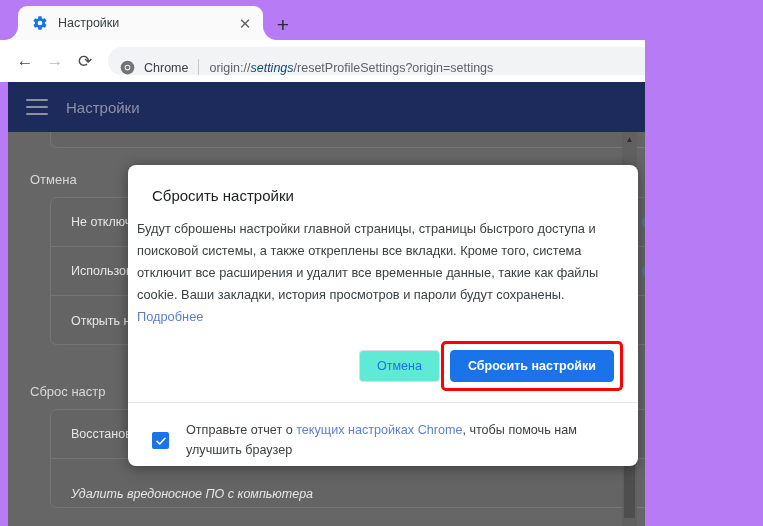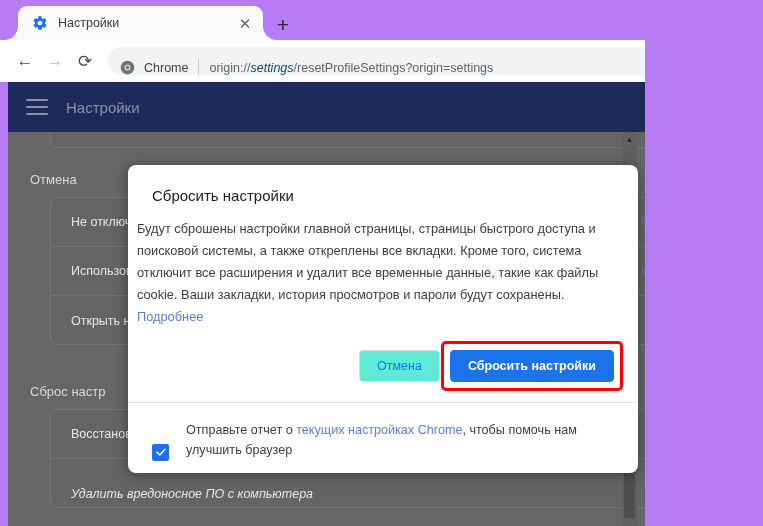--- a/index.html
+++ b/index.html
@@ -181,22 +181,22 @@
   .btn-primary {
     color: #ffffff; background: #1a73e8; border: 1px solid #1a73e8; font-weight: bold;
   }
   .btn-wrap { position: relative; }
   .highlight-box {
     position: absolute; left: -9px; top: -9px; right: -9px; bottom: -9px;
     border: 3px solid #ff0000; border-radius: 5px; pointer-events: none;
   }
   .dlg-footer {
     border-top: 1px solid #e4e6e8;
-    display: flex; align-items: flex-end; gap: 17px;
-    padding: 17px 24px 12px 24px;
+    display: flex; align-items: center; gap: 17px;
+    padding: 17px 24px 5px 24px;
   }
   .checkbox {
     width: 17px; height: 17px; flex: 0 0 17px; background: #1a73e8;
     border-radius: 2px; display: flex; align-items: center; justify-content: center;
     margin-top: 1px;
   }
   .footer-text { font-size: 12.6px; color: #3c4043; line-height: 1.62; }
 </style>
 </head>
 <body>

